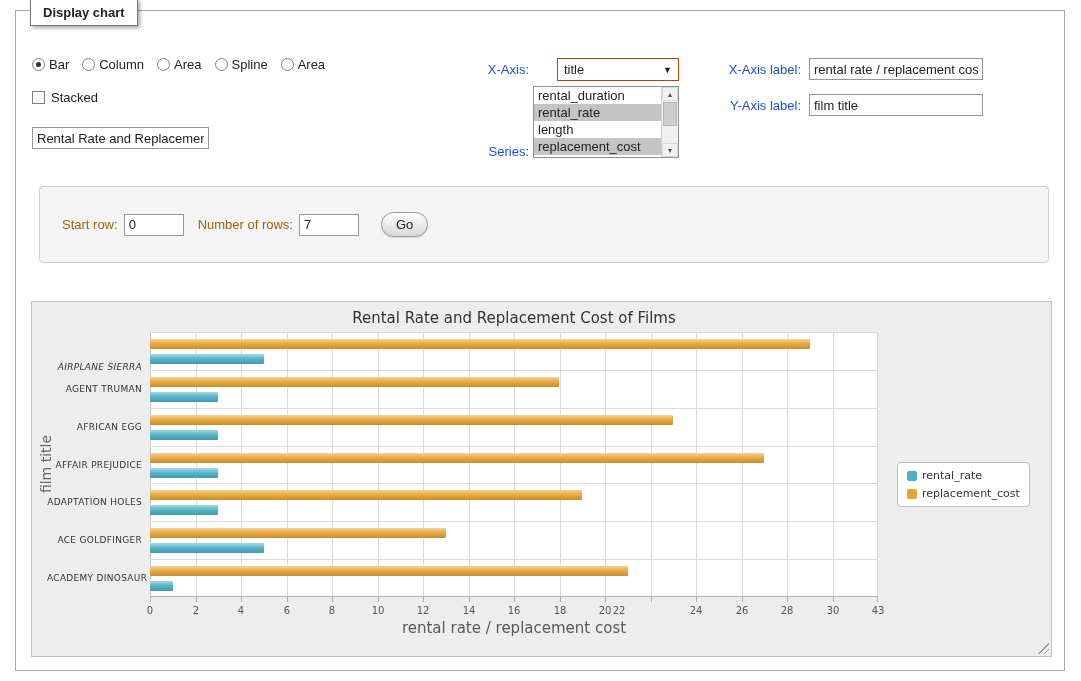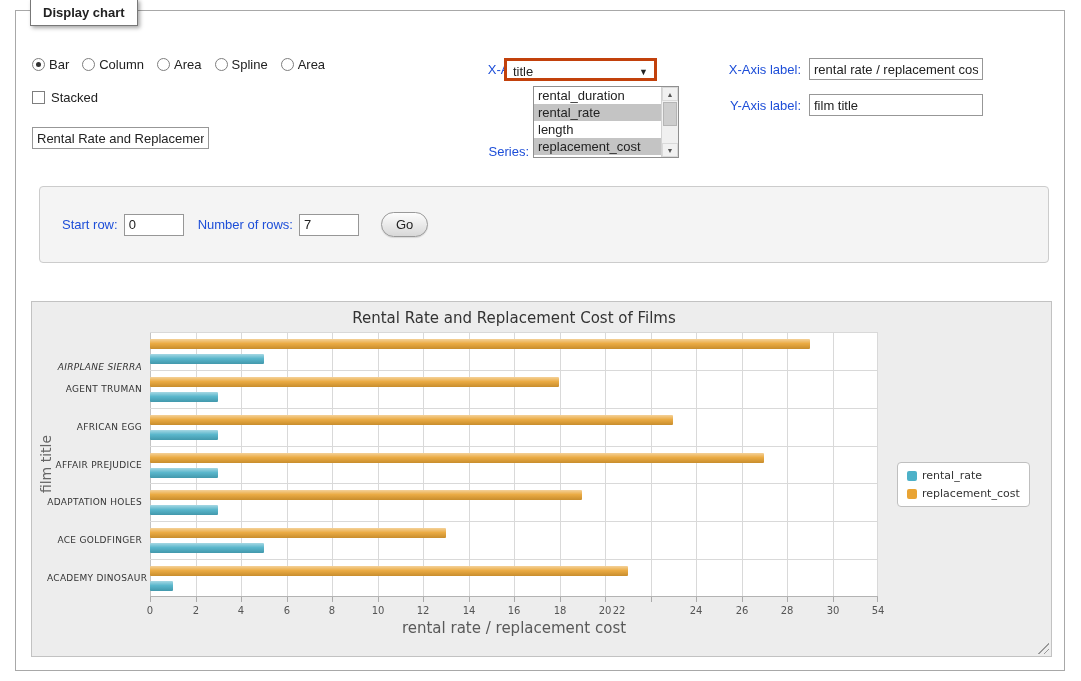--- a/index.html
+++ b/index.html
@@ -26,22 +26,22 @@
   .text-input { border:1px solid #979797; background:#fff; height:22px; padding:2px 4px;
                 font:13px "Liberation Sans", sans-serif; color:#222; }
   #title-input { position:absolute; left:16px; top:116px; width:177px; }
 
   .field-label { position:absolute; color:#1d4ed8; white-space:nowrap; }
   #xaxis-label-text  { left:433px; top:51px;  width:80px; text-align:right; }
   #series-label-text { left:433px; top:133px; width:80px; text-align:right; }
   #xlabel-field-text { left:690px; top:51px;  width:95px; text-align:right; }
   #ylabel-field-text { left:690px; top:87px;  width:95px; text-align:right; }
 
-  .select { position:absolute; left:488px; top:47px; width:153px; height:23px;
-            border:3px solid #c2410c; background:#fff; }
+  .select { position:absolute; left:541px; top:47px; width:122px; height:23px;
+            border:1px solid #c2410c; background:#fff; }
   .select-value { position:absolute; left:6px; top:3px; }
   .select-arrow { position:absolute; right:6px; top:6px; font-size:9px; color:#222; }
 
   .listbox { position:absolute; left:517px; top:75px; width:146px; height:72px;
              border:1px solid #8f8f8f; background:#fff; }
   .listbox-options { position:absolute; left:0; top:0; right:17px; bottom:0; overflow:hidden; }
   .listbox-option { height:17px; line-height:17px; padding-left:4px; white-space:nowrap;
                     font-size:13px; color:#222; }
   .listbox-option.selected { background:#c4c4c4; }
   .scrollbar { position:absolute; top:0; right:0; width:17px; bottom:0; background:#f0f0f0;
@@ -54,21 +54,21 @@
   .scroll-thumb { position:absolute; left:1px; top:15px; width:14px; height:24px;
                   background:#cdcdcd; border:1px solid #b5b5b5; }
 
   #xlabel-input { position:absolute; left:793px; top:47px; width:174px; }
   #ylabel-input { position:absolute; left:793px; top:83px; width:174px; }
 
   
   .pagination-box { position:absolute; left:23px; top:175px; width:1010px; height:77px;
                     background:#f4f4f4; border:1px solid #ccc; border-radius:4px;
                     display:flex; align-items:center; padding-left:22px; }
-  .pagination-box .lbl { color:#1d4ed8; }
+  .pagination-box .lbl { color:#a16207; }
   .small-input { width:60px; margin-left:6px; }
   .gap14 { width:14px; } .gap18 { width:18px; }
   .go-button { height:25px; padding:0 14px; margin-left:4px; border:1px solid #999;
                border-radius:13px; background:linear-gradient(#fdfdfd,#d8d8d8);
                font:13px "Liberation Sans", sans-serif; color:#222;
                box-shadow:0 1px 1px rgba(0,0,0,.12); }
 
   
   .chart-box { position:absolute; left:15px; top:290px; width:1021px; height:356px;
                background:#ededed; border:1px solid #c2c2c2; }
@@ -258,21 +258,21 @@
         <div class="x-tick-label" style="left: 567px;">22</div>
         <div class="tick-mark" style="left: 664px;"></div>
         <div class="x-tick-label" style="left: 644px;">24</div>
         <div class="tick-mark" style="left: 710px;"></div>
         <div class="x-tick-label" style="left: 690px;">26</div>
         <div class="tick-mark" style="left: 755px;"></div>
         <div class="x-tick-label" style="left: 735px;">28</div>
         <div class="tick-mark" style="left: 801px;"></div>
         <div class="x-tick-label" style="left: 781px;">30</div>
         <div class="tick-mark" style="left: 845px;"></div>
-        <div class="x-tick-label" style="left: 826px;">54</div>
+        <div class="x-tick-label" style="left: 826px;">43</div>
         <div class="cat-label" style="top: 60px; font-style: italic;">AIRPLANE SIERRA</div>
         <div class="cat-label" style="top: 82px;">AGENT TRUMAN</div>
         <div class="cat-label" style="top: 120px;">AFRICAN EGG</div>
         <div class="cat-label" style="top: 158px;">AFFAIR PREJUDICE</div>
         <div class="cat-label" style="top: 195px;">ADAPTATION HOLES</div>
         <div class="cat-label" style="top: 233px;">ACE GOLDFINGER</div>
         <div class="cat-label" style="top: 271px;">ACADEMY DINOSAUR</div>
       </div>
   </div>
 </div>

